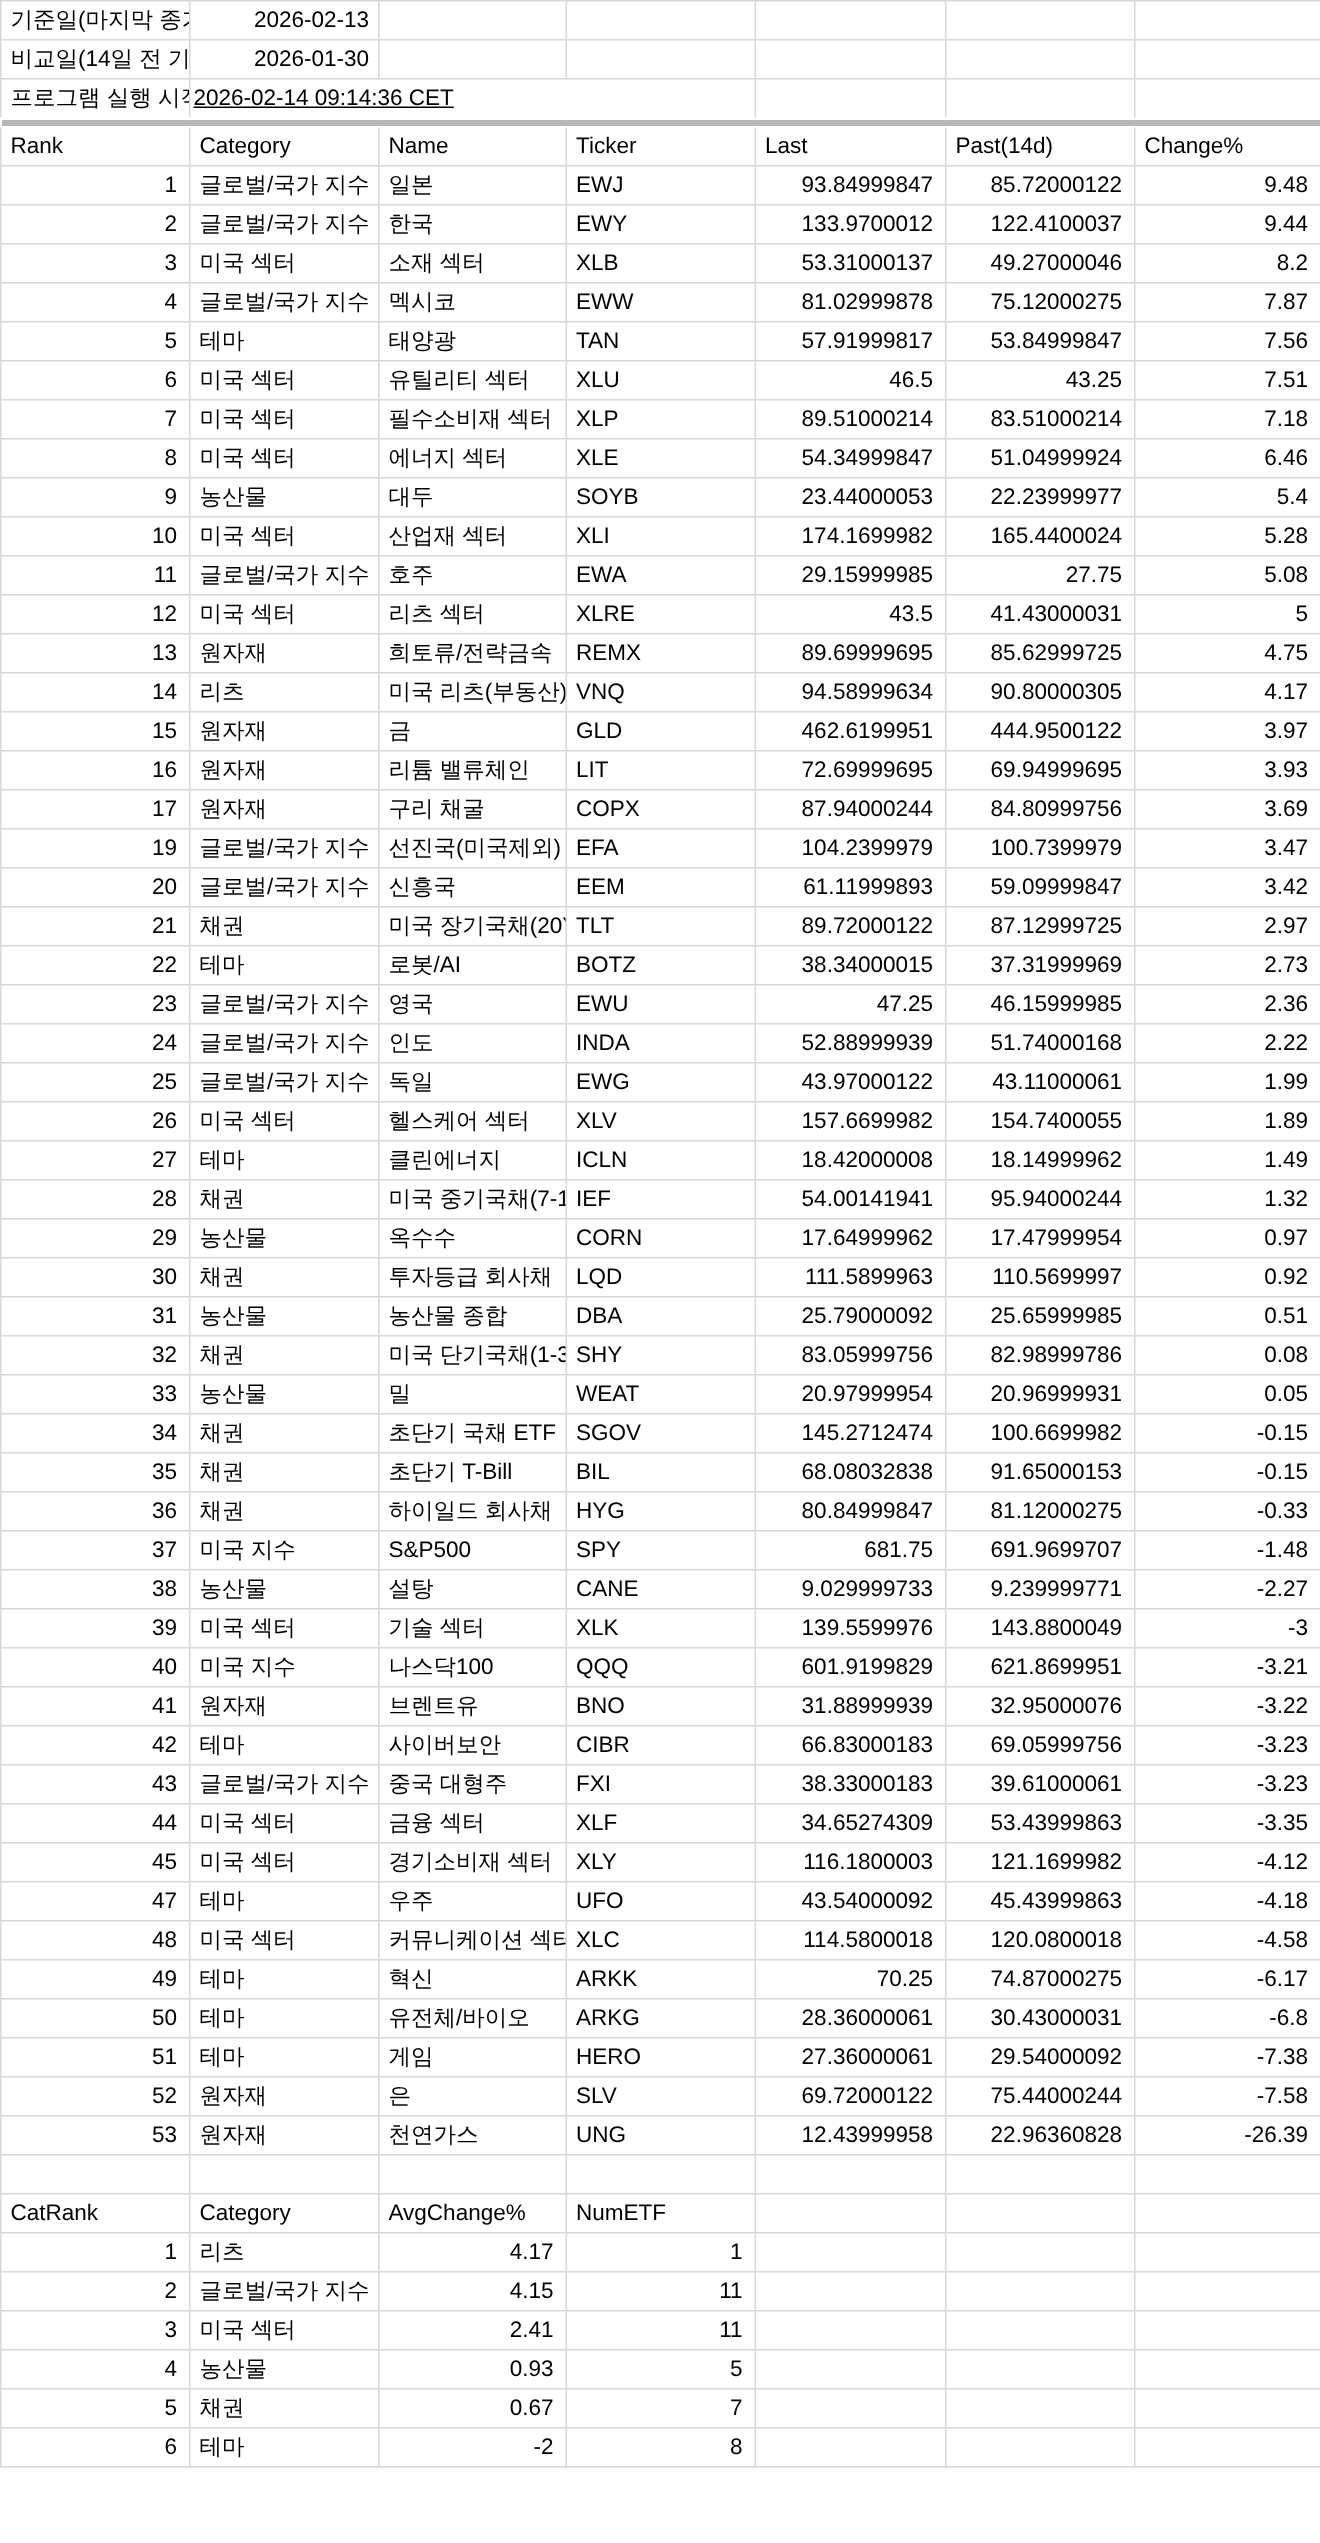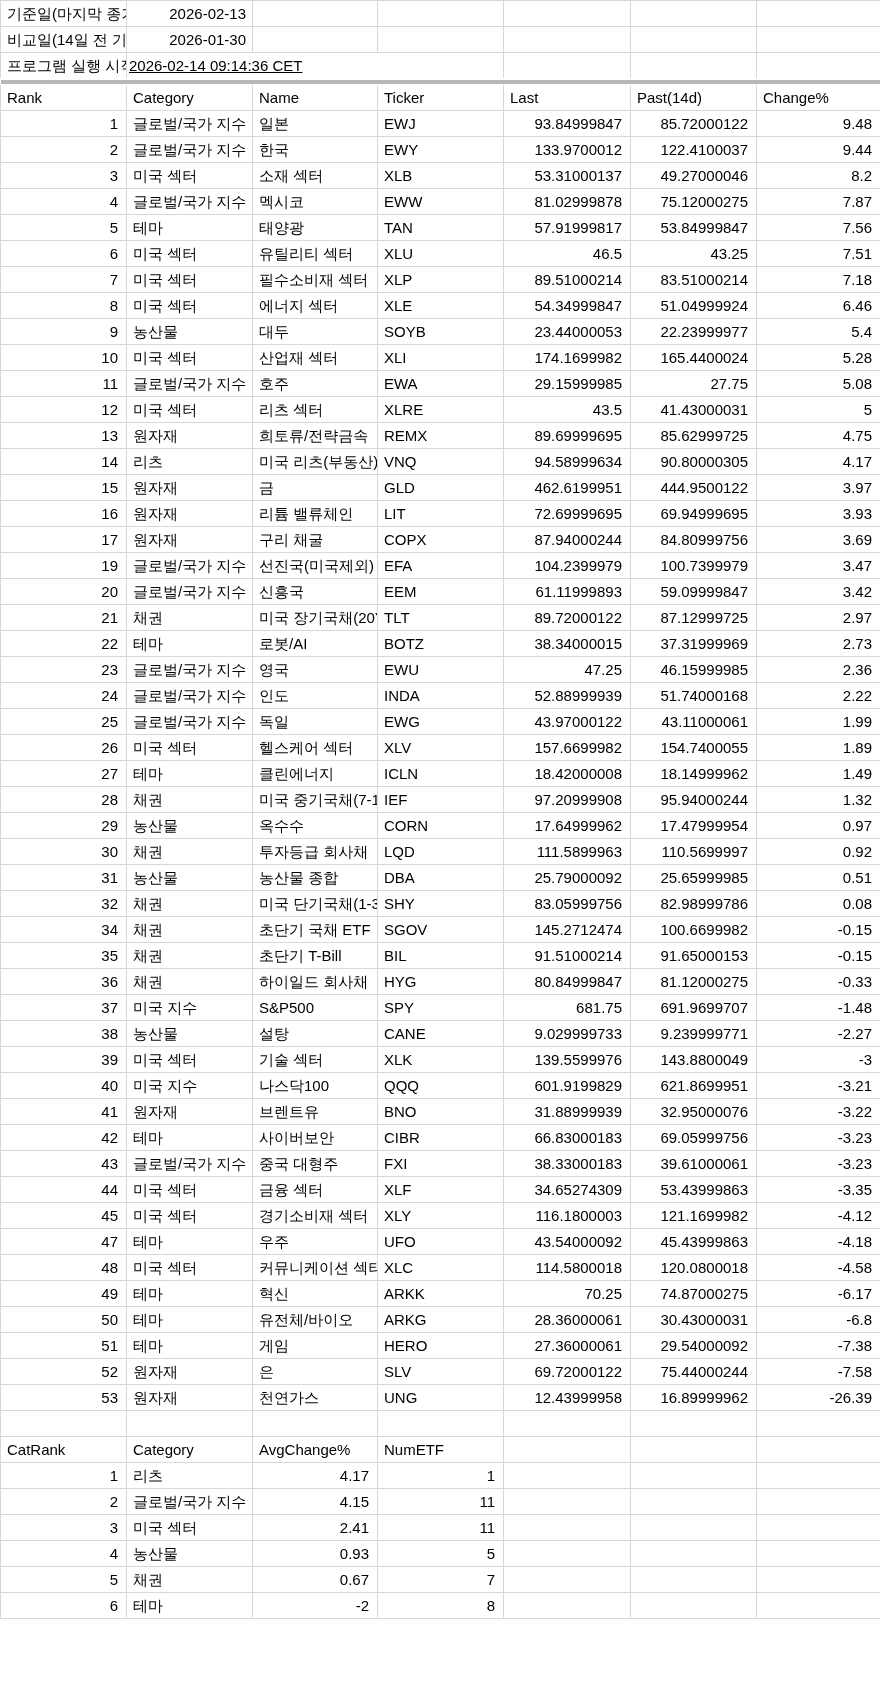--- a/index.html
+++ b/index.html
@@ -333,21 +333,21 @@
         <td class="l">ICLN</td>
         <td class="r">18.42000008</td>
         <td class="r">18.14999962</td>
         <td class="r">1.49</td>
       </tr>
       <tr>
         <td class="r">28</td>
         <td class="l">채권</td>
         <td class="l">미국 중기국채(7-1</td>
         <td class="l">IEF</td>
-        <td class="r">97.20999908</td>
+        <td class="r">54.00141941</td>
         <td class="r">95.94000244</td>
         <td class="r">1.32</td>
       </tr>
       <tr>
         <td class="r">29</td>
         <td class="l">농산물</td>
         <td class="l">옥수수</td>
         <td class="l">CORN</td>
         <td class="r">17.64999962</td>
         <td class="r">17.47999954</td>
@@ -374,34 +374,43 @@
       <tr>
         <td class="r">32</td>
         <td class="l">채권</td>
         <td class="l">미국 단기국채(1-3</td>
         <td class="l">SHY</td>
         <td class="r">83.05999756</td>
         <td class="r">82.98999786</td>
         <td class="r">0.08</td>
       </tr>
       <tr>
+        <td class="r">33</td>
+        <td class="l">농산물</td>
+        <td class="l">밀</td>
+        <td class="l">WEAT</td>
+        <td class="r">20.97999954</td>
+        <td class="r">20.96999931</td>
+        <td class="r">0.05</td>
+      </tr>
+      <tr>
         <td class="r">34</td>
         <td class="l">채권</td>
         <td class="l">초단기 국채 ETF</td>
         <td class="l">SGOV</td>
         <td class="r">145.2712474</td>
         <td class="r">100.6699982</td>
         <td class="r">-0.15</td>
       </tr>
       <tr>
         <td class="r">35</td>
         <td class="l">채권</td>
         <td class="l">초단기 T-Bill</td>
         <td class="l">BIL</td>
-        <td class="r">91.51000214</td>
+        <td class="r">68.08032838</td>
         <td class="r">91.65000153</td>
         <td class="r">-0.15</td>
       </tr>
       <tr>
         <td class="r">36</td>
         <td class="l">채권</td>
         <td class="l">하이일드 회사채</td>
         <td class="l">HYG</td>
         <td class="r">80.84999847</td>
         <td class="r">81.12000275</td>
@@ -541,21 +550,21 @@
         <td class="r">69.72000122</td>
         <td class="r">75.44000244</td>
         <td class="r">-7.58</td>
       </tr>
       <tr>
         <td class="r">53</td>
         <td class="l">원자재</td>
         <td class="l">천연가스</td>
         <td class="l">UNG</td>
         <td class="r">12.43999958</td>
-        <td class="r">16.89999962</td>
+        <td class="r">22.96360828</td>
         <td class="r">-26.39</td>
       </tr>
     </tbody>
 
   <tbody>
     <tr>
       <td></td>
       <td></td>
       <td></td>
       <td></td>

